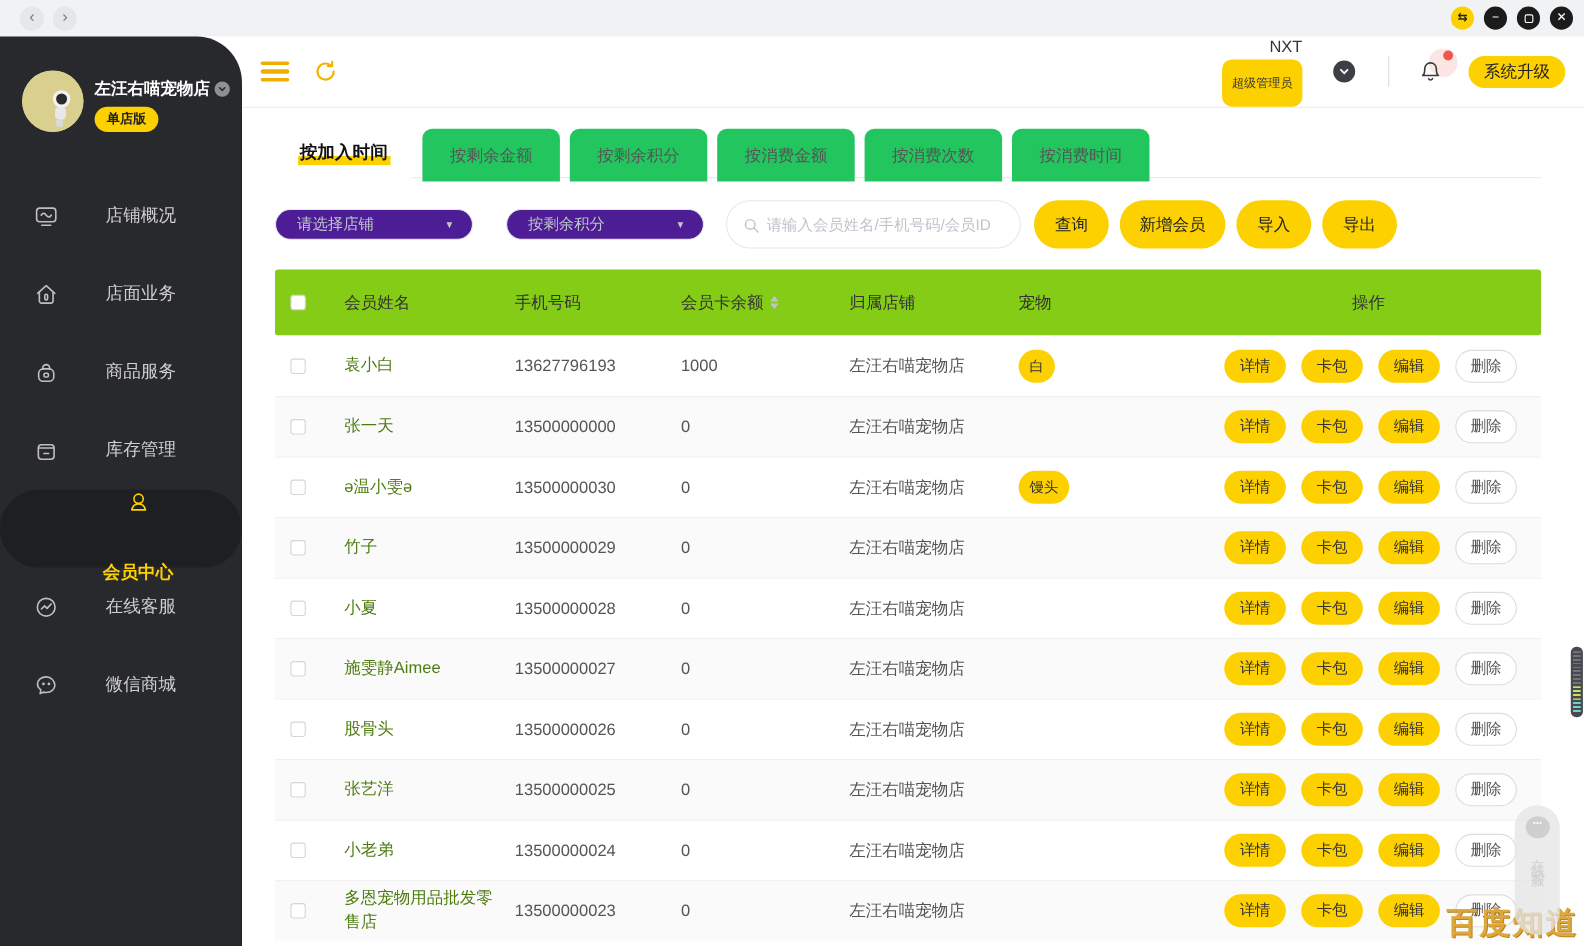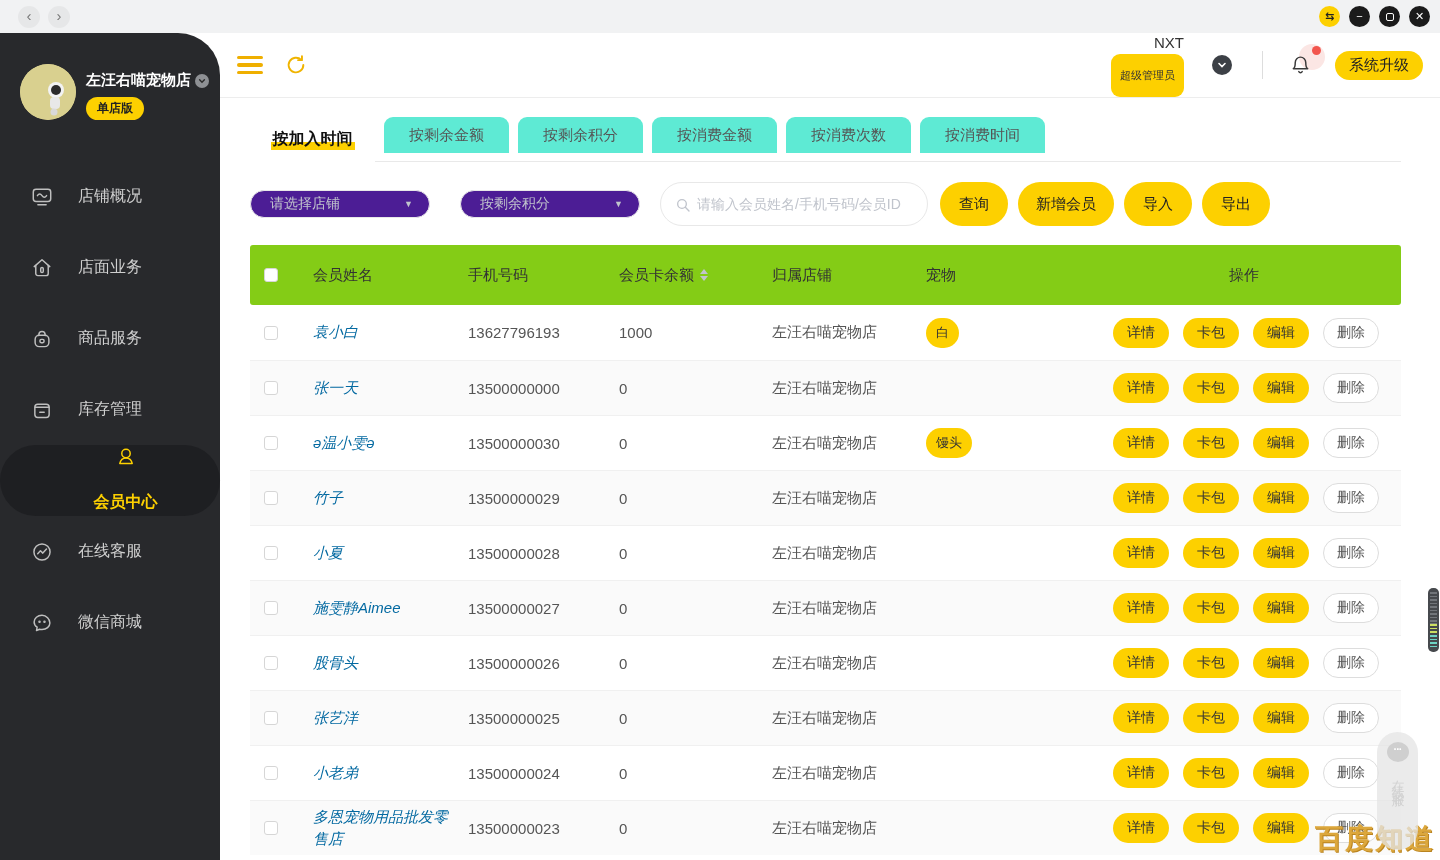--- a/index.html
+++ b/index.html
@@ -24,21 +24,21 @@
     border-top-right-radius:42px; z-index:40; }
   .brand { padding:31px 0 0 20px; height:128px; position:relative; }
   .avatar { position:absolute; left:20px; top:31px; width:56px; height:56px; border-radius:50%;
     background:#d9d08f; overflow:hidden; }
   .brand-name { position:absolute; left:86px; top:38px; color:#fff; font-size:15px; font-weight:600;
     display:flex; align-items:center; gap:4px; white-space:nowrap; }
   .mini-chevron { width:14px; height:14px; border-radius:50%; background:#8e9094; display:inline-flex;
     align-items:center; justify-content:center; }
   .badge-pill { position:absolute; left:86px; top:64px; background:#fdd000; color:#222;
     font-size:12px; padding:3px 11px; border-radius:12px; font-weight:600; }
-  .menu-item { height:71px; display:flex; align-items:center; padding-left:31px; gap:25px;
+  .menu-item { height:71px; display:flex; align-items:center; padding-left:31px; gap:43px;
     color:#cfcfcf; font-size:16px; font-weight:500; cursor:pointer; }
   .menu-item .mi-icon { width:22px; height:22px; display:flex; color:#bfbfbf; }
   .menu-item.active { color:#fdd000; font-weight:700;flex-direction:column; }
   .menu-item.active .mi-icon { color:#fdd000; }
   .menu-panel { background:#1e1f22; border-radius:38px; }
   .submenu { padding:16px 0 18px 0; }
   .submenu-item { height:36px; display:flex; align-items:center; padding-left:87px; color:#c3c3c3;
     font-size:15px; cursor:pointer; position:relative; }
   .submenu-item.active { color:#fdd000; font-weight:700; }
   .submenu-item.active::before { content:""; position:absolute; left:41px; width:7px; height:7px;
@@ -62,22 +62,22 @@
     background:#fbe6e4; }
   .bell-wrap .dot { position:absolute; right:-10px; top:-8px; width:9px; height:9px; border-radius:50%;
     background:#f2554d; }
   .bell-wrap svg { position:relative; }
   .upgrade-btn { background:#fdd000; border:none; color:#222; font-size:15px; padding:5px 14px;
     border-radius:15px; cursor:pointer; font-family:inherit; }
 
   
   .content { padding:0 39px 0 30px; }
   .tabs { margin-top:19px; display:flex; gap:9px; height:44px; }
-  .tab { min-width:125px; padding:0 18px; background:#5eead4; border-radius:9px 9px 0 0; display:flex;
-    align-items:center; justify-content:center; font-size:15px; color:#555; cursor:pointer; height:36px; }
+  .tab { min-width:125px; padding:0 18px; background:#22c55e; border-radius:9px 9px 0 0; display:flex;
+    align-items:center; justify-content:center; font-size:15px; color:#555; cursor:pointer; height:48px; }
   .tab.active { background:#fff; height:45px; margin-bottom:-1px; position:relative; z-index:2; }
   .tab.active .tab-label { font-weight:700; color:#111; font-size:16px;
     background:linear-gradient(to top, #fdd000 40%, transparent 40%); padding:0 2px; }
   .panel { border-top:1px solid #e9e9e9; }
 
   .filters { margin-top:20px; display:flex; align-items:center; }
   .select-pill { width:180px; height:28px; border:1px solid #e8e8e8; border-radius:22px; display:flex;
     align-items:center; padding:0 16px 0 19px; color:#c0c4cc; font-size:14px; cursor:pointer;
     background:#4c1d95; }
   .select-pill .caret { margin-left:auto; font-size:9px; color:#c0c4cc; }
@@ -94,21 +94,21 @@
   
   .table { margin-top:19px; width:1151px; }
   .thead, .trow { display:grid; grid-template-columns:63px 155px 151px 153px 154px 187px 1fr;
     align-items:center; }
   .thead { height:60px; background:#84cc16; border-radius:3px; font-size:15px; color:#333; }
   .trow { min-height:55px; border-top:1px solid #f0f0f0; font-size:15px; color:#555; background:#fff; }
   .trow:nth-child(even) { background:#fafafa; }
   .trow:first-child { border-top:none; }
   .cell { display:flex; align-items:center; }
   .c-check { padding-left:14px; }
-  .c-name { color:#0369a1; line-height:1.5; padding-right:8px;font-style:italic; }
+  .c-name { color:#4d7c0f; line-height:1.5; padding-right:8px; }
   .checkbox { width:14px; height:14px; border:1px solid #d6d6d6; border-radius:3px; background:#fff;
     cursor:pointer; display:inline-block; }
   .sort-icons { display:inline-flex; flex-direction:column; gap:2px; margin-left:6px; }
   .sort-icons i { display:block; width:0; height:0; border-left:4px solid transparent;
     border-right:4px solid transparent; }
   .sort-up { border-bottom:5px solid #c0c4cc; }
   .sort-down { border-top:5px solid #c0c4cc; }
   .tag { background:#fdd000; color:#333; font-size:13px; padding:6px 10px; border-radius:16px;
     min-width:14px; text-align:center; display:inline-block; }
   .c-actions { justify-content:flex-end; gap:14px; padding-right:26px; }

